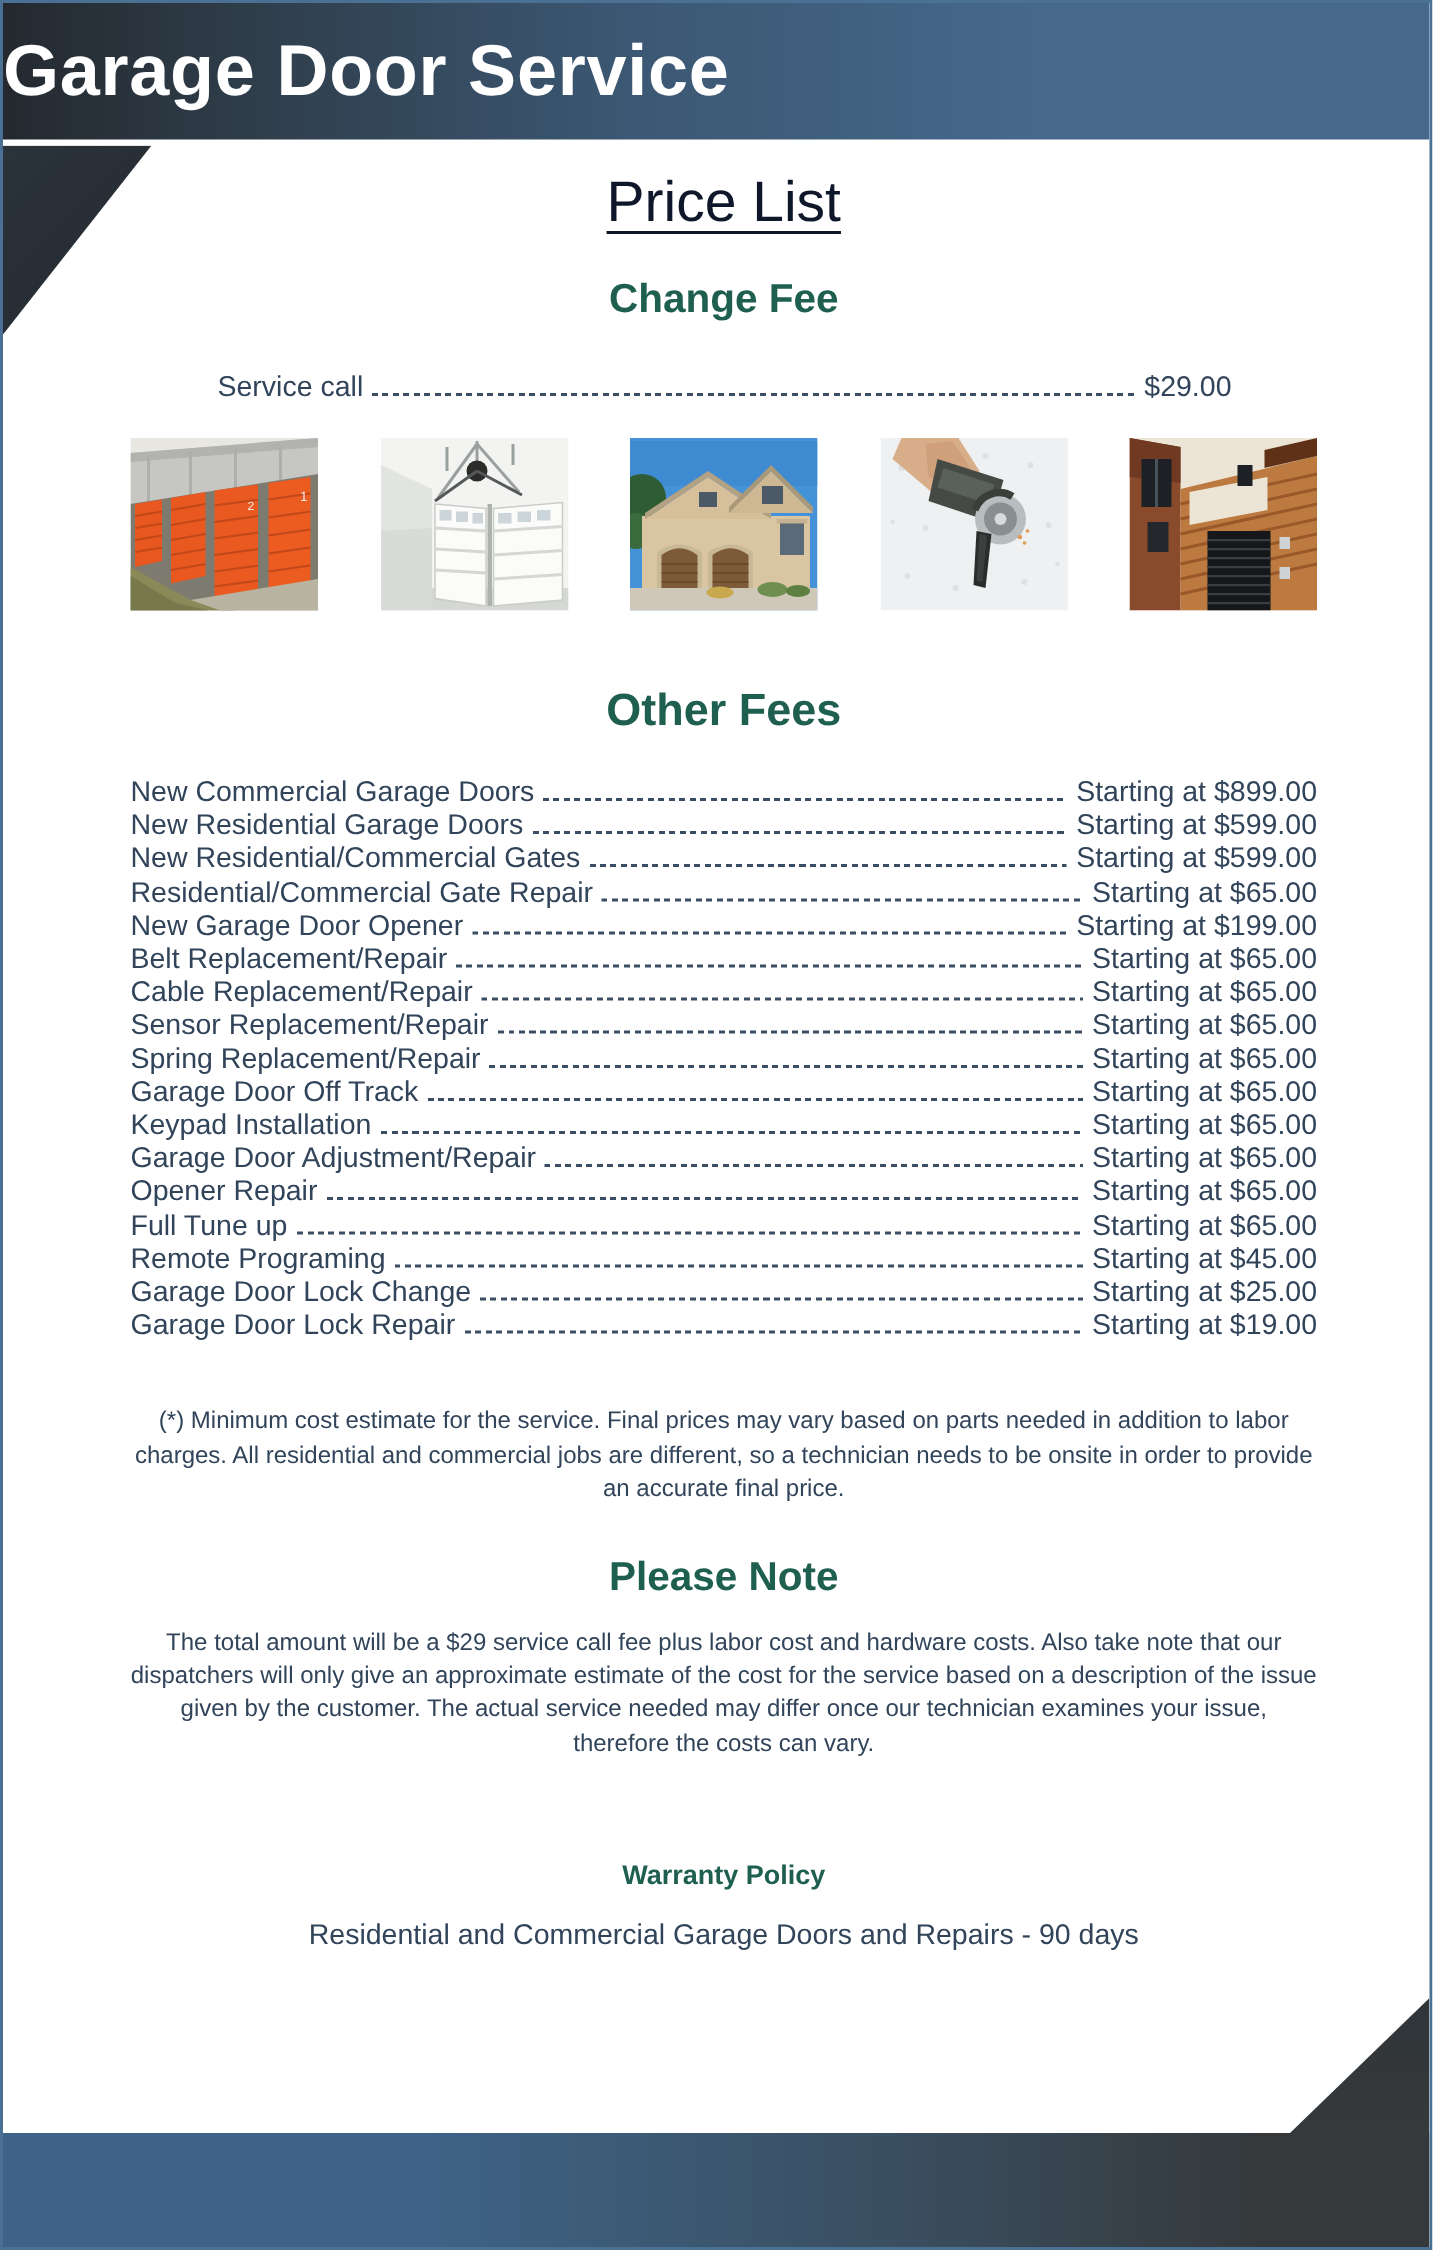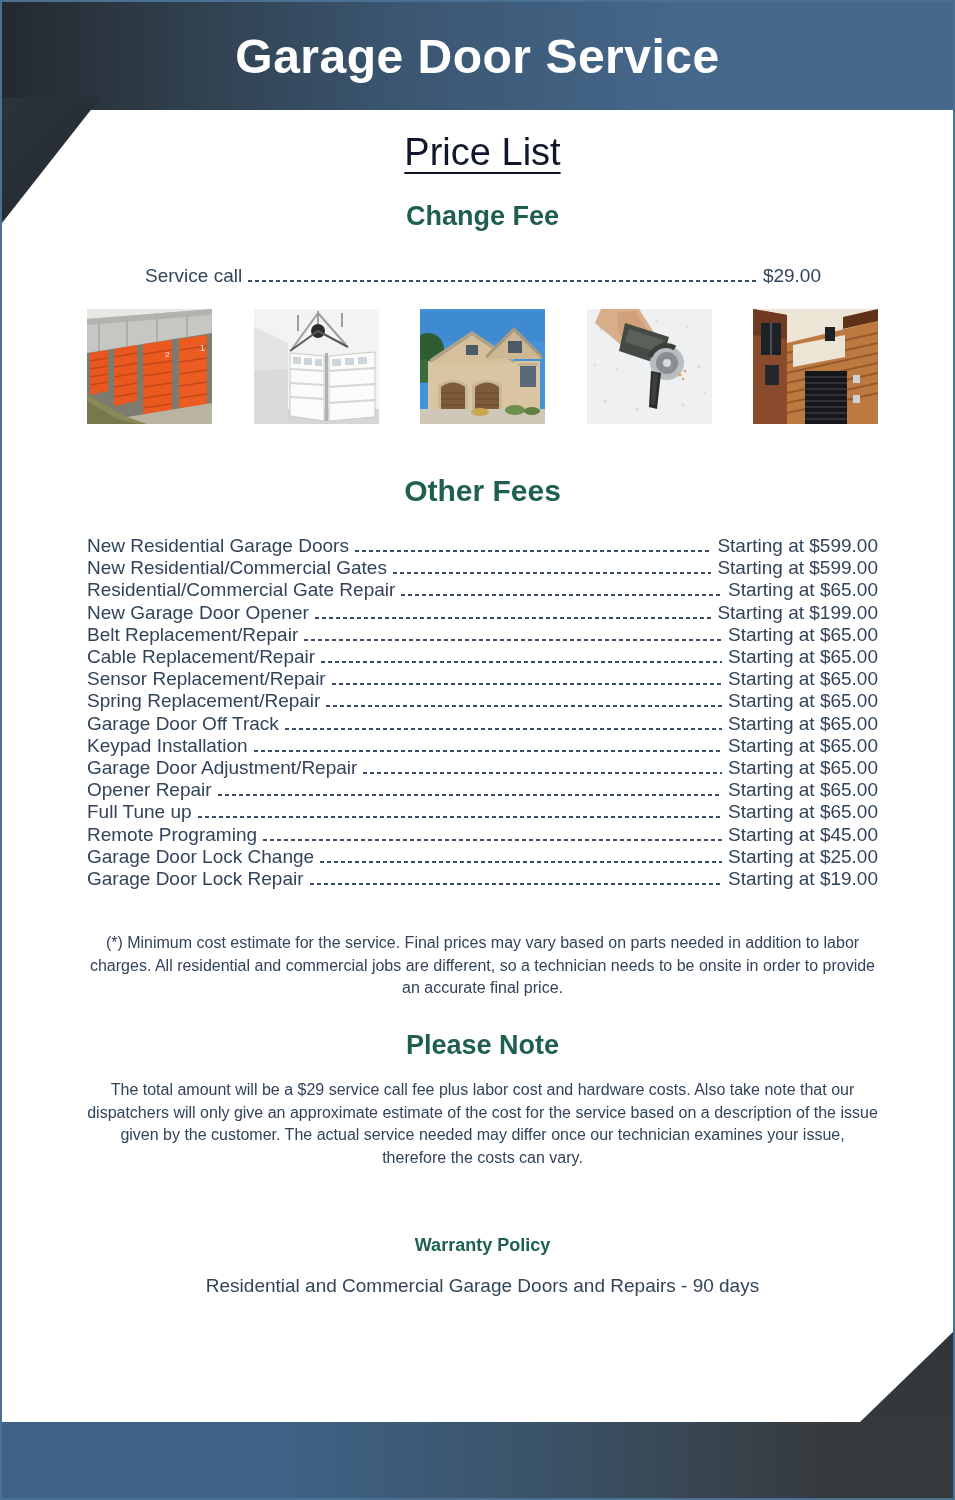--- a/index.html
+++ b/index.html
@@ -9,23 +9,23 @@
     margin:0 auto;
     background:#ffffff;
     border:2px solid #4a7094;
     box-sizing:border-box;
     overflow:hidden;
     font-family:"Liberation Sans", sans-serif;
     color:#31445a;
   }
   
   .header{
-    height:108px;
+    height:91px;
     background:linear-gradient(90deg,#24292f 0%,#2e3c48 16%,#3b5671 42%,#45688b 72%,#45688b 100%);
-    display:flex;align-items:center;justify-content:center;
+    display:flex;align-items:center;
   }
   .header-title{
     color:#ffffff;font-size:48px;font-weight:bold;letter-spacing:0.5px;
   }
   .corner-tl{
     position:absolute;top:95px;left:0;
     width:99px;height:126px;
     background:linear-gradient(135deg,#2b333b 0%,#252b31 80%);
     clip-path:polygon(0 0,100% 0,0 100%);
   }
@@ -309,20 +309,25 @@
           <rect x="100" y="66" width="7" height="8" fill="#cfd3d6"></rect>
           <rect x="100" y="86" width="7" height="8" fill="#cfd3d6"></rect>
         </svg>
       </div>
 
     </div>
 
     <h2 class="section-heading h-other">Other Fees</h2>
 
     <div class="fee-list">
+  <div class="fee-row">
+    <span class="fee-label">New Commercial Garage Doors</span>
+    <span class="leader"></span>
+    <span class="fee-price">Starting at $899.00</span>
+  </div>
 
   <div class="fee-row">
     <span class="fee-label">New Residential Garage Doors</span>
     <span class="leader"></span>
     <span class="fee-price">Starting at $599.00</span>
   </div>
 
   <div class="fee-row">
     <span class="fee-label">New Residential/Commercial Gates</span>
     <span class="leader"></span>

